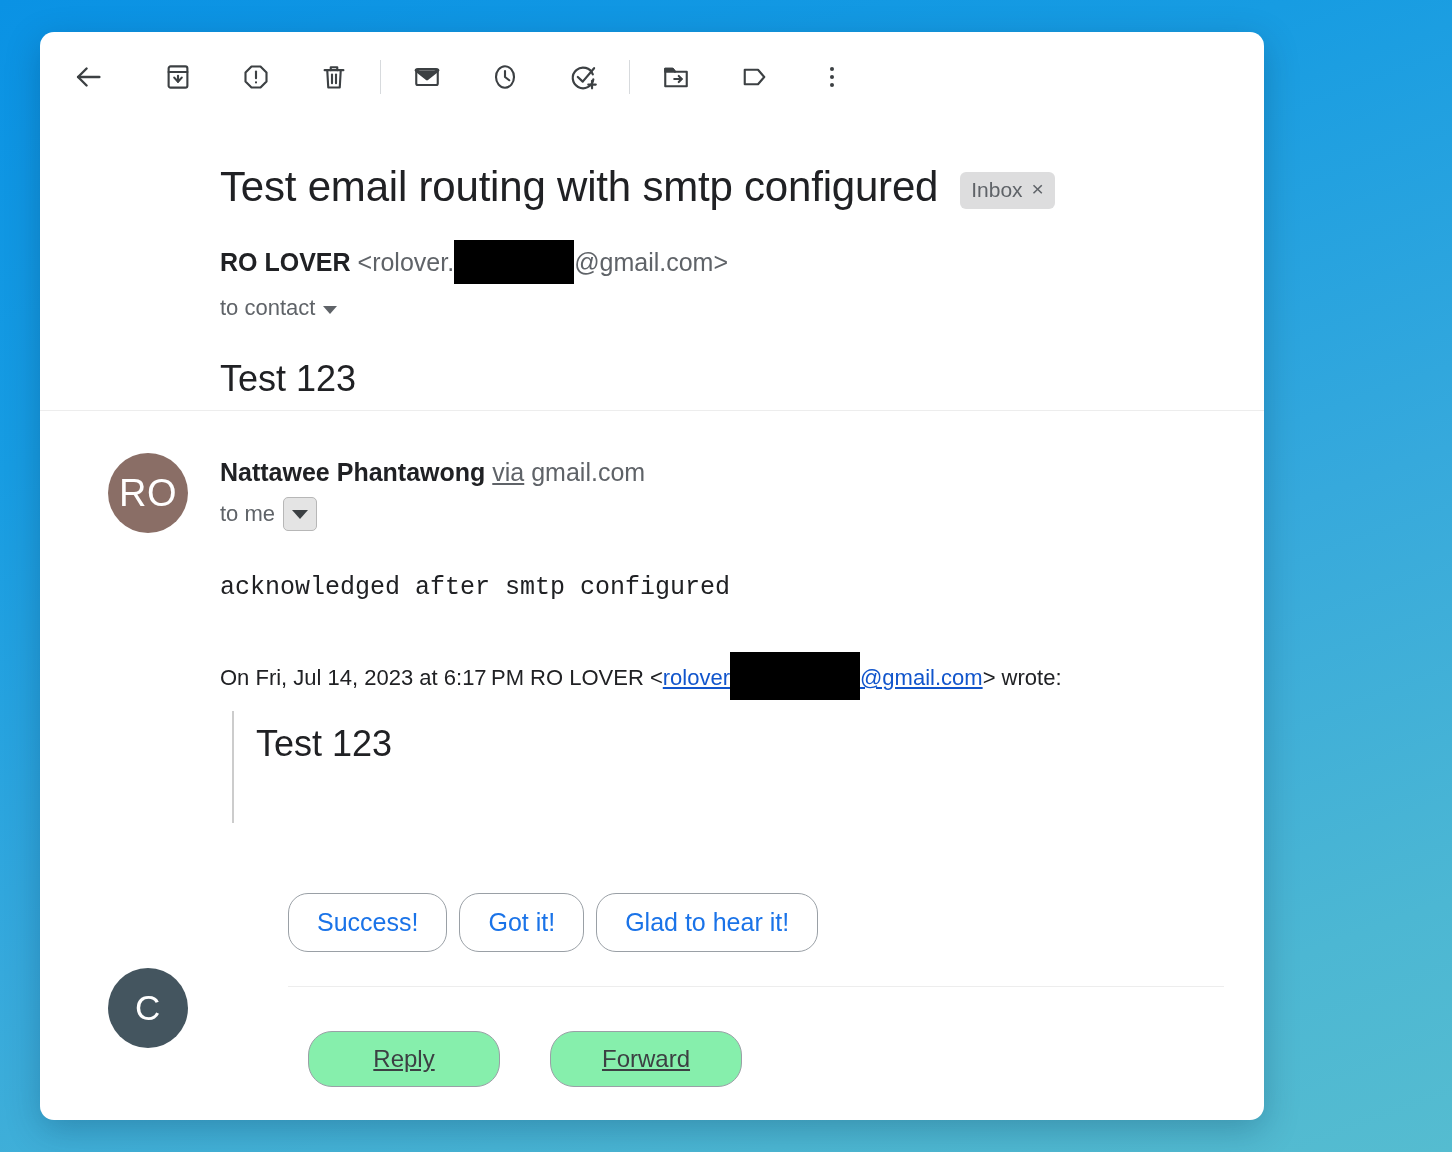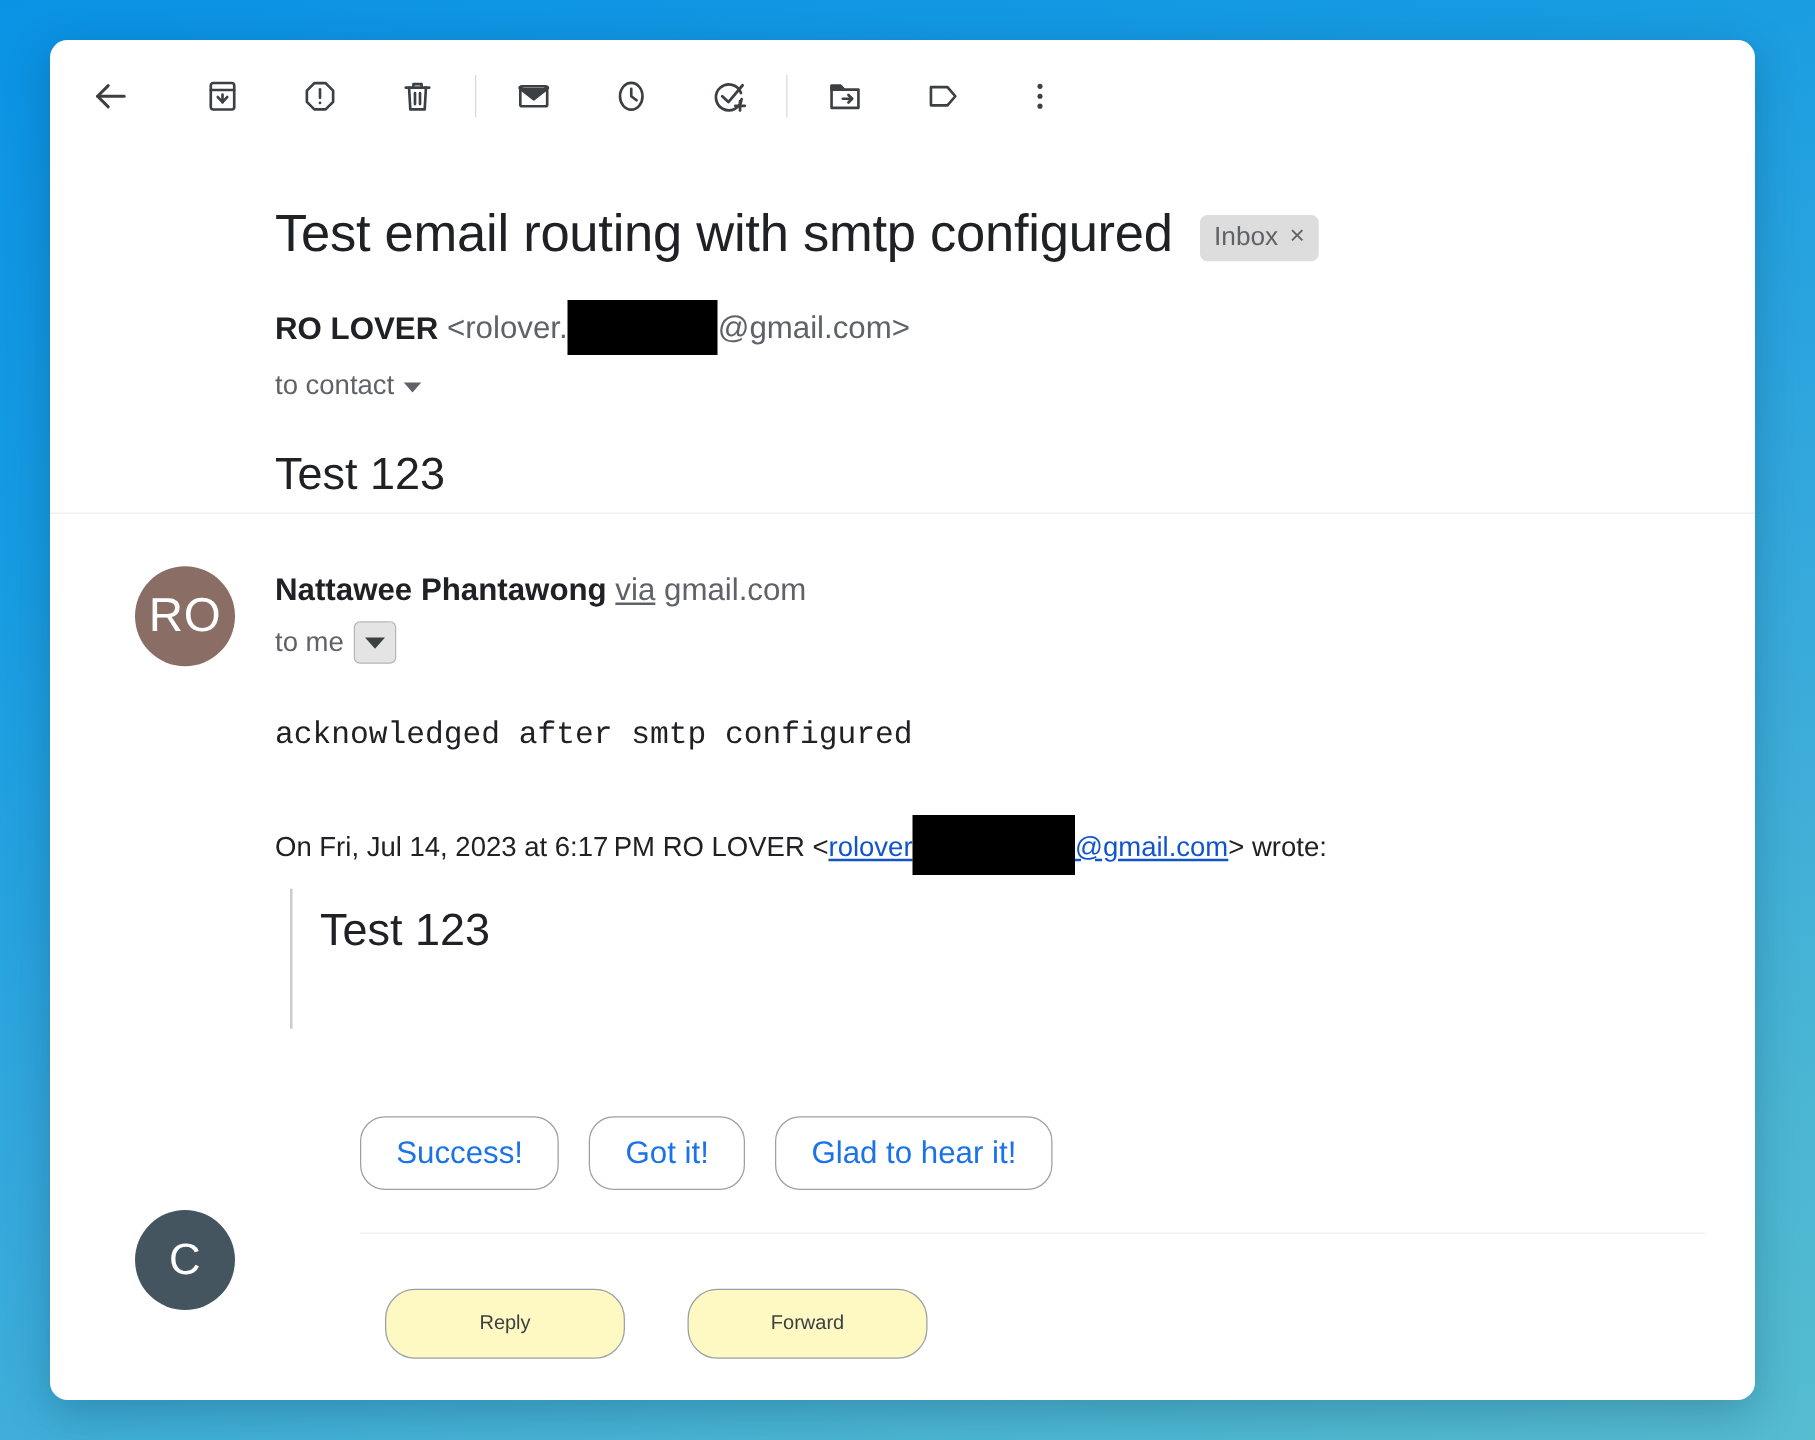--- a/index.html
+++ b/index.html
@@ -13,21 +13,21 @@
     overflow: hidden;
     font-family: "Liberation Sans", sans-serif;
     background: linear-gradient(160deg, #0a92e4 0%, #179ce2 28%, #36a9dc 58%, #4cb7d3 85%, #55bcd0 100%);
   }
 
   
   .window {
     position: absolute;
     left: 40px;
     top: 32px;
-    width: 1364px;
+    width: 1224px;
     height: 1088px;
     background: #ffffff;
     border-radius: 14px;
     box-shadow: 0 10px 34px rgba(0, 40, 70, 0.26);
     overflow: hidden;
   }
 
   
   .toolbar {
     height: 90px;
@@ -206,21 +206,21 @@
     padding: 12px 0 58px 22px;
     font-size: 36px;
     color: #202124;
   }
 
   
   .smart-replies {
     padding-left: 180px;
     margin-top: 70px;
     display: flex;
-    gap: 24px;
+    gap: 12px;
   }
   .sr-btn {
     border: 1px solid #9aa0a6;
     border-radius: 20px;
     color: #1a73e8;
     font-size: 25px;
     padding: 16px 28px;
     background: #ffffff;
     cursor: pointer;
     line-height: 1;
@@ -242,27 +242,28 @@
     display: flex;
     gap: 50px;
     padding-left: 200px;
     margin-top: 44px;
   }
   .fa-btn {
     width: 190px;
     height: 54px;
     border: 1px solid #9aa0a6;
     border-radius: 24px;
-    background: #fef9c3;
+    background: #86efac;
     color: #3c4043;
-    font-size: 16px;
+    font-size: 24px;
     display: flex;
     align-items: center;
     justify-content: center;
     cursor: pointer;
+    text-decoration: underline;
   }
 </style>
 </head>
 <body>
 
 <div class="window">
 
   <div class="toolbar">
 
     <div class="tb-btn">

